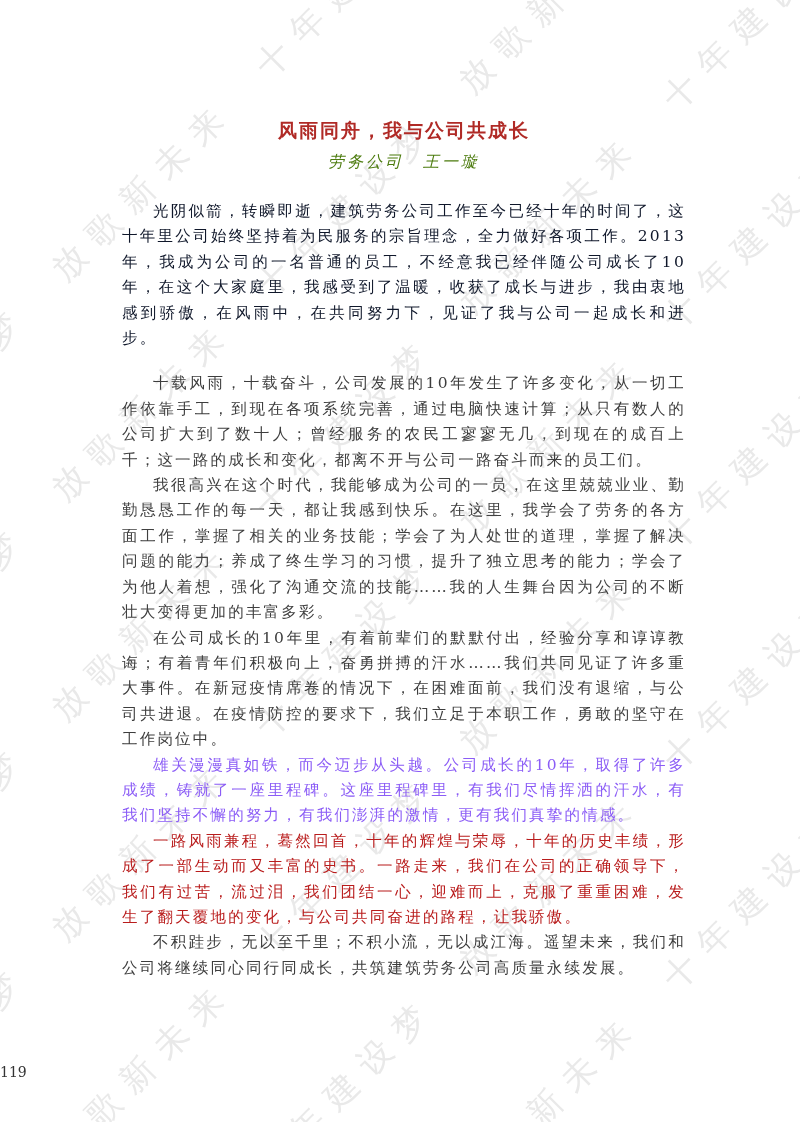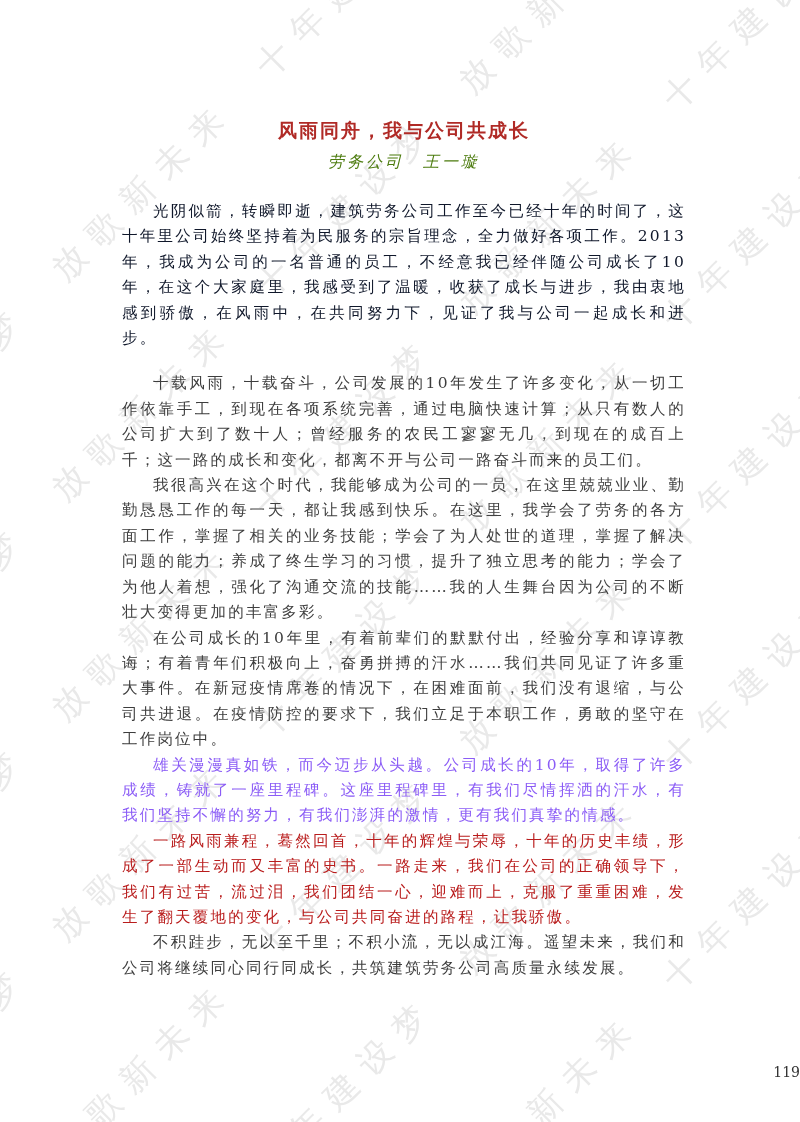--- a/index.html
+++ b/index.html
@@ -62,21 +62,21 @@
     letter-spacing: 2.2px;
     color: #3d3d3d;
     text-align: justify;
     text-justify: inter-character;
   }
   .page-number {
     position: absolute;
     left: 0;
     right: 0;
     top: 1064px;
-    text-align: right;
+    text-align: left;
     font-size: 14px;
     color: #333333;
     z-index: 1;
   }
 </style>
 </head>
 <body>
 
 <div class="page">
 

